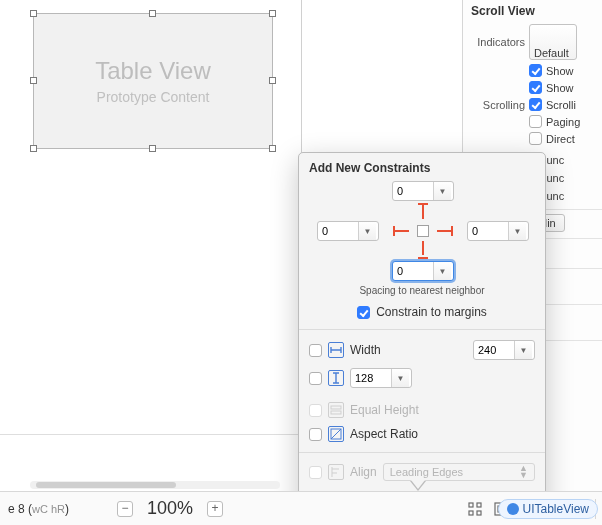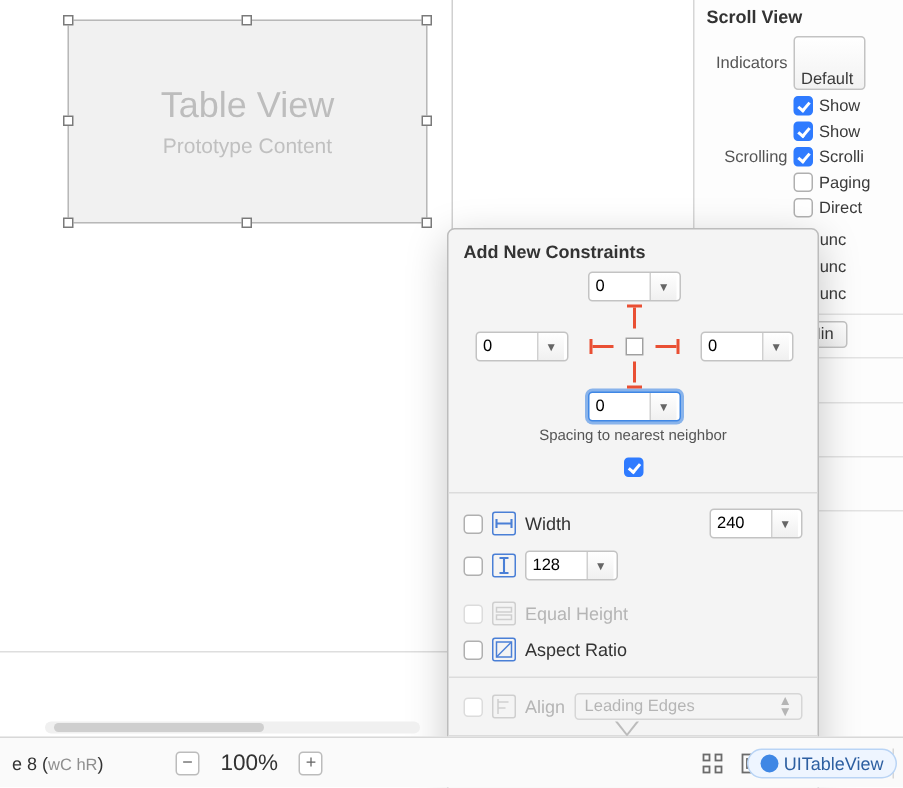--- a/index.html
+++ b/index.html
@@ -4,36 +4,36 @@
 <style>
   * { box-sizing: border-box; margin: 0; padding: 0; font-family: -apple-system, "Helvetica Neue", Arial, sans-serif; }
   body { width: 602px; height: 525px; background: #fff; overflow: hidden; position: relative; font-size: 12px; color: #333; }
 
   
   .canvas { position: absolute; left: 0; top: 0; width: 300px; height: 434px; background: #fff; }
   .ruler { position: absolute; left: 300px; top: 0; width: 5px; height: 440px; background: #fff; }
   .ruler::after { content:""; position:absolute; left:1px; top:0; width:1px; height:100%; background:#d0d0d0; }
 
   
-  .tableview { position: absolute; left: 33px; top: 13px; width: 240px; height: 136px; background: #f1f1f1; border: 1px solid #b8b8b8; display:flex; flex-direction:column; align-items:center; justify-content:center;margin-left:12px; }
+  .tableview { position: absolute; left: 33px; top: 13px; width: 240px; height: 136px; background: #f1f1f1; border: 1px solid #b8b8b8; display:flex; flex-direction:column; align-items:center; justify-content:center; }
   .tableview .title { font-size: 24px; color: #bdbdbd; font-weight: 400; }
   .tableview .subtitle { font-size: 14px; color: #c0c0c0; margin-top: 4px; }
   
   .handle { position:absolute; width:7px; height:7px; background:#fff; border:1px solid #7a7a7a; }
   .h-tl{ left:-4px; top:-4px;} .h-tm{ left:50%; margin-left:-4px; top:-4px;} .h-tr{ right:-4px; top:-4px;}
   .h-ml{ left:-4px; top:50%; margin-top:-4px;} .h-mr{ right:-4px; top:50%; margin-top:-4px;}
   .h-bl{ left:-4px; bottom:-4px;} .h-bm{ left:50%; margin-left:-4px; bottom:-4px;} .h-br{ right:-4px; bottom:-4px;}
 
   
   .bottombar { position:absolute; left:0; bottom:0; width:602px; height:34px; border-top:1px solid #d8d8d8; background:#fafafa; display:flex; align-items:center; }
   .sizeclass { margin-left:8px; font-size:12px; color:#333; }
   .sizeclass .sub { color:#8f8f8f; font-size:11px; }
   .zoomgroup { margin-left:48px; display:flex; align-items:center; gap:14px; }
   .zoombtn { width:16px; height:16px; border:1px solid #bcbcbc; border-radius:3px; background:#fff; color:#666; font-size:12px; line-height:12px; text-align:center; }
-  .zoomlabel { font-size:15px; color:#333; }
+  .zoomlabel { font-size:18px; color:#333; }
   .rightbtns { margin-left:auto; display:flex; align-items:center; gap:6px; padding-right:6px; }
   .iconbtn { width:20px; height:18px; display:flex; align-items:center; justify-content:center; color:#6b6b6b; }
   .iconbtn svg { width:16px; height:16px; stroke:#6b6b6b; fill:none; stroke-width:1.2; }
   .scrollbar-h { position:absolute; left:30px; bottom:36px; width:250px; height:8px; background:#f0f0f0; border-radius:4px; }
   .scrollbar-h .thumb { position:absolute; left:6px; top:1px; width:140px; height:6px; background:#cfcfcf; border-radius:3px; }
   .canvas-hr { position:absolute; left:0; top:434px; width:300px; height:1px; background:#dedede; }
 
   .chip { position:absolute; right:4px; bottom:6px; height:20px; background:#eef5ff; border:1px solid #b9d4f5; border-radius:10px; display:flex; align-items:center; padding:0 8px; gap:4px; color:#2d5fa1; font-size:12px;margin-top:16px; }
   .chip .dot { width:12px; height:12px; border-radius:50%; background:#3f87e5; display:inline-block; }
 
@@ -199,20 +199,21 @@
     <div class="strut h" style="left:86px; top:49px;"></div>
     <div class="strut-cap" style="left:84px; top:45px; width:2px; height:10px;"></div>
     <div class="strut h" style="left:128px; top:49px;"></div>
     <div class="strut-cap" style="left:142px; top:45px; width:2px; height:10px;"></div>
 
     <div class="caption" style="position:absolute; left:0; right:0; top:104px;">Spacing to nearest neighbor</div>
   </div>
 
   <div class="pop-row" style="justify-content:center;">
     <span class="chk on"></span>
+    <span>Constrain to margins</span>
   </div>
 
   <div class="divider"></div>
 
   <div class="pop-row">
     <span class="chk"></span>
     <span class="iconbox">
         <svg viewBox="0 0 12 12">
           <path d="M1 6 H11 M1 3 V9 M11 3 V9" stroke="#4a7fd6" stroke-width="1.4" fill="none"></path>
         </svg>

